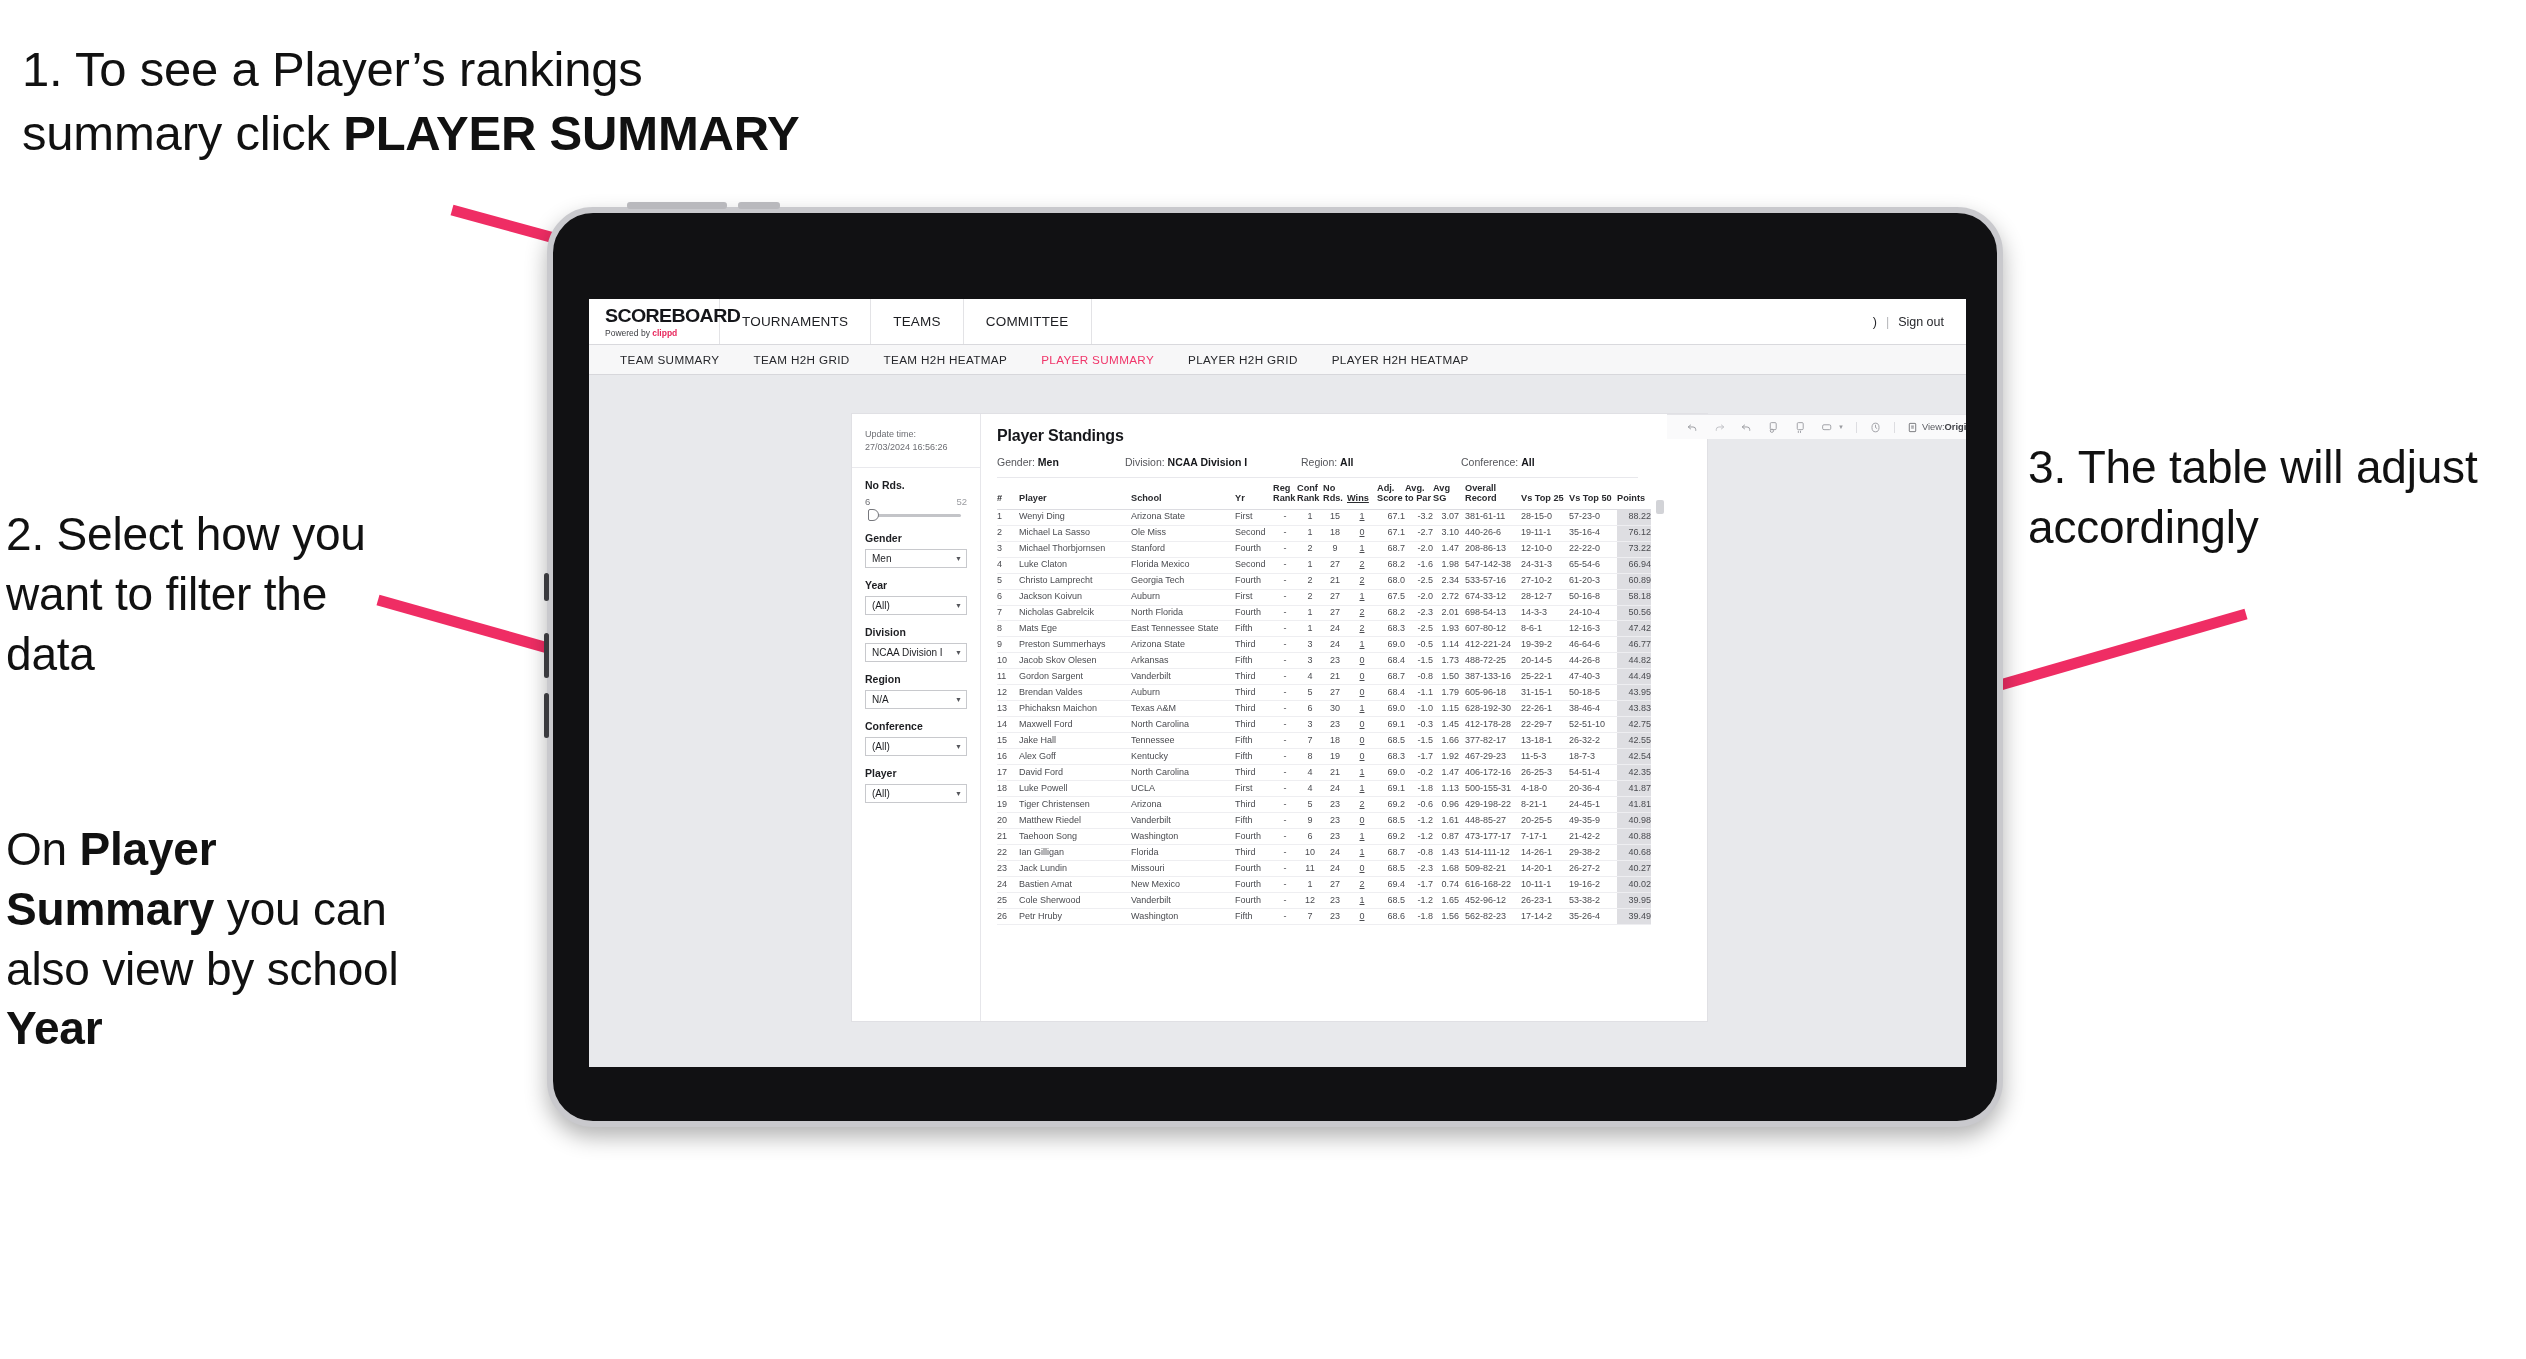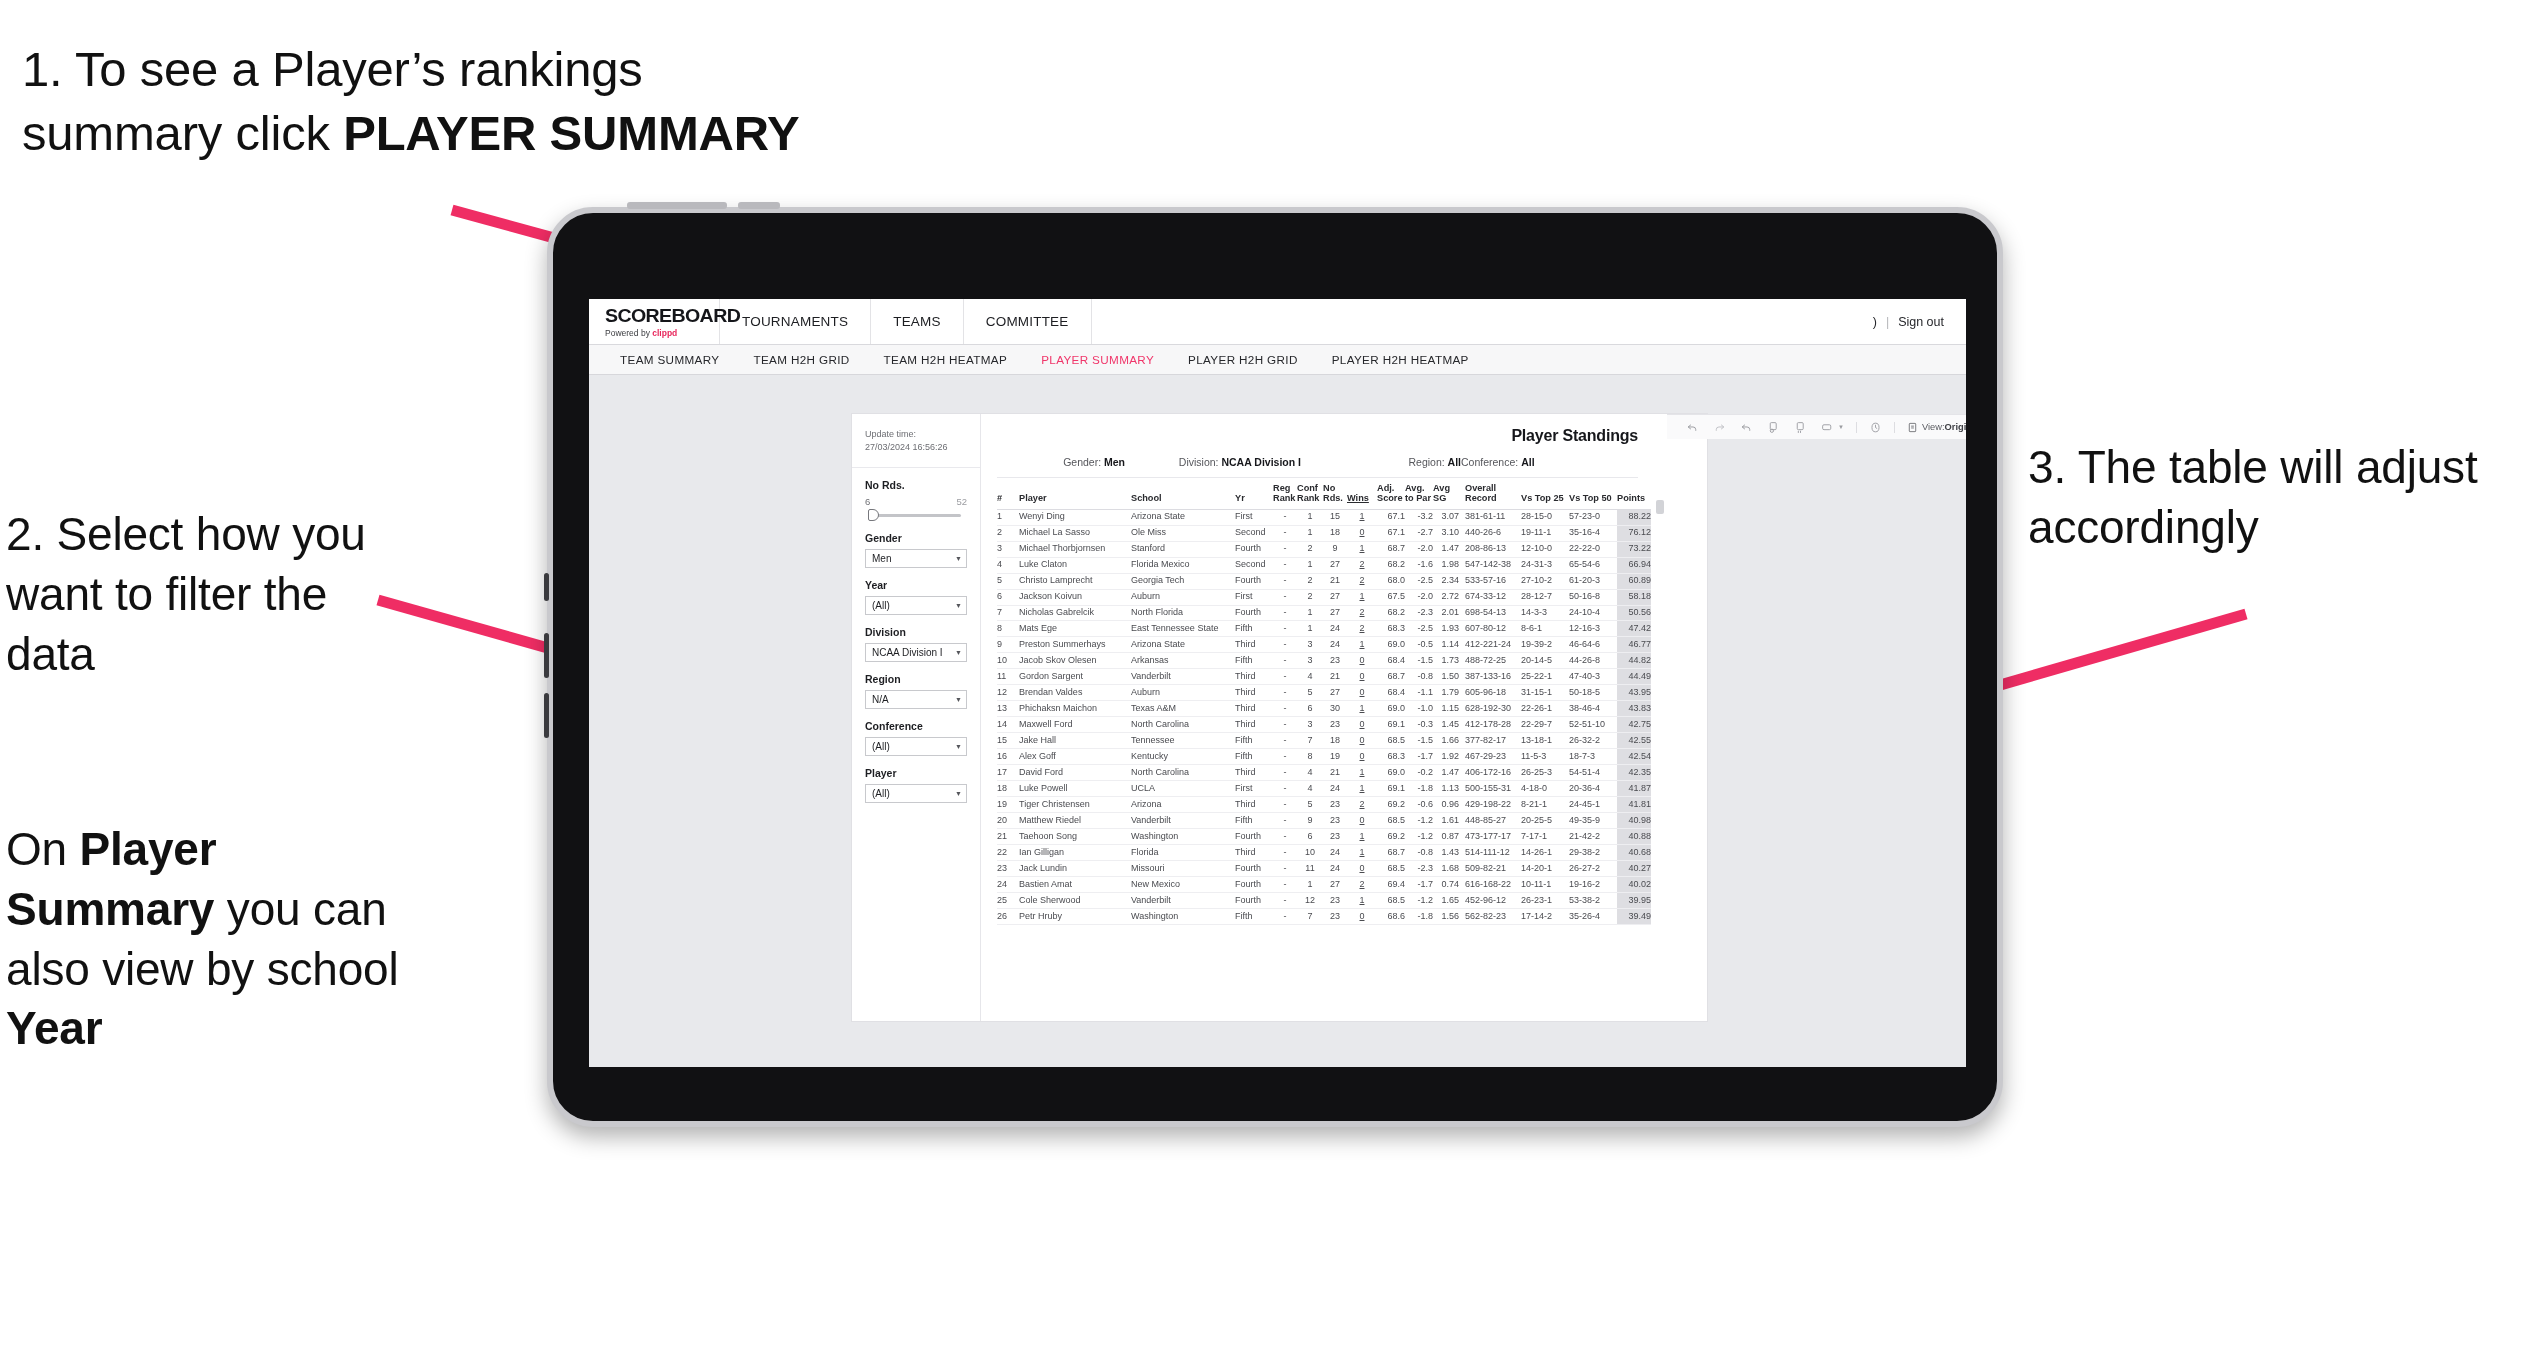--- a/index.html
+++ b/index.html
@@ -139,21 +139,21 @@
   .fselect {
     height: 19px; border:1px solid #c8c9cd; background:#fff;
     display:flex; align-items:center; padding: 0 4px 0 6px;
     font-size: 10px; color:#1d1e22;
   }
   .fselect .val { flex:1; overflow:hidden; white-space:nowrap; }
   .fselect .caret { font-size: 7px; color:#55565b; padding-left:3px; }
 
   
   #stand { flex:1; display:flex; flex-direction:column; min-width:0; }
-  #stand-head { padding: 13px 29px 0 16px; text-align: right; }
+  #stand-head { padding: 13px 29px 0 16px; }
   #stand-title { font-size: 16px; font-weight:700; color:#16171b; letter-spacing:-.2px; }
   #stand-meta {
     display:flex; padding: 11px 0 9px 0; font-size: 10.5px; color:#55565b;
     border-bottom:1px solid #e8e8ec;
   }
   #stand-meta .m { margin-right: 0; }
   #stand-meta .m b { color:#16171b; font-weight:700; }
   #stand-meta .m:nth-child(1){ width:128px; }
   #stand-meta .m:nth-child(2){ width:176px; }
   #stand-meta .m:nth-child(3){ width:160px; }

